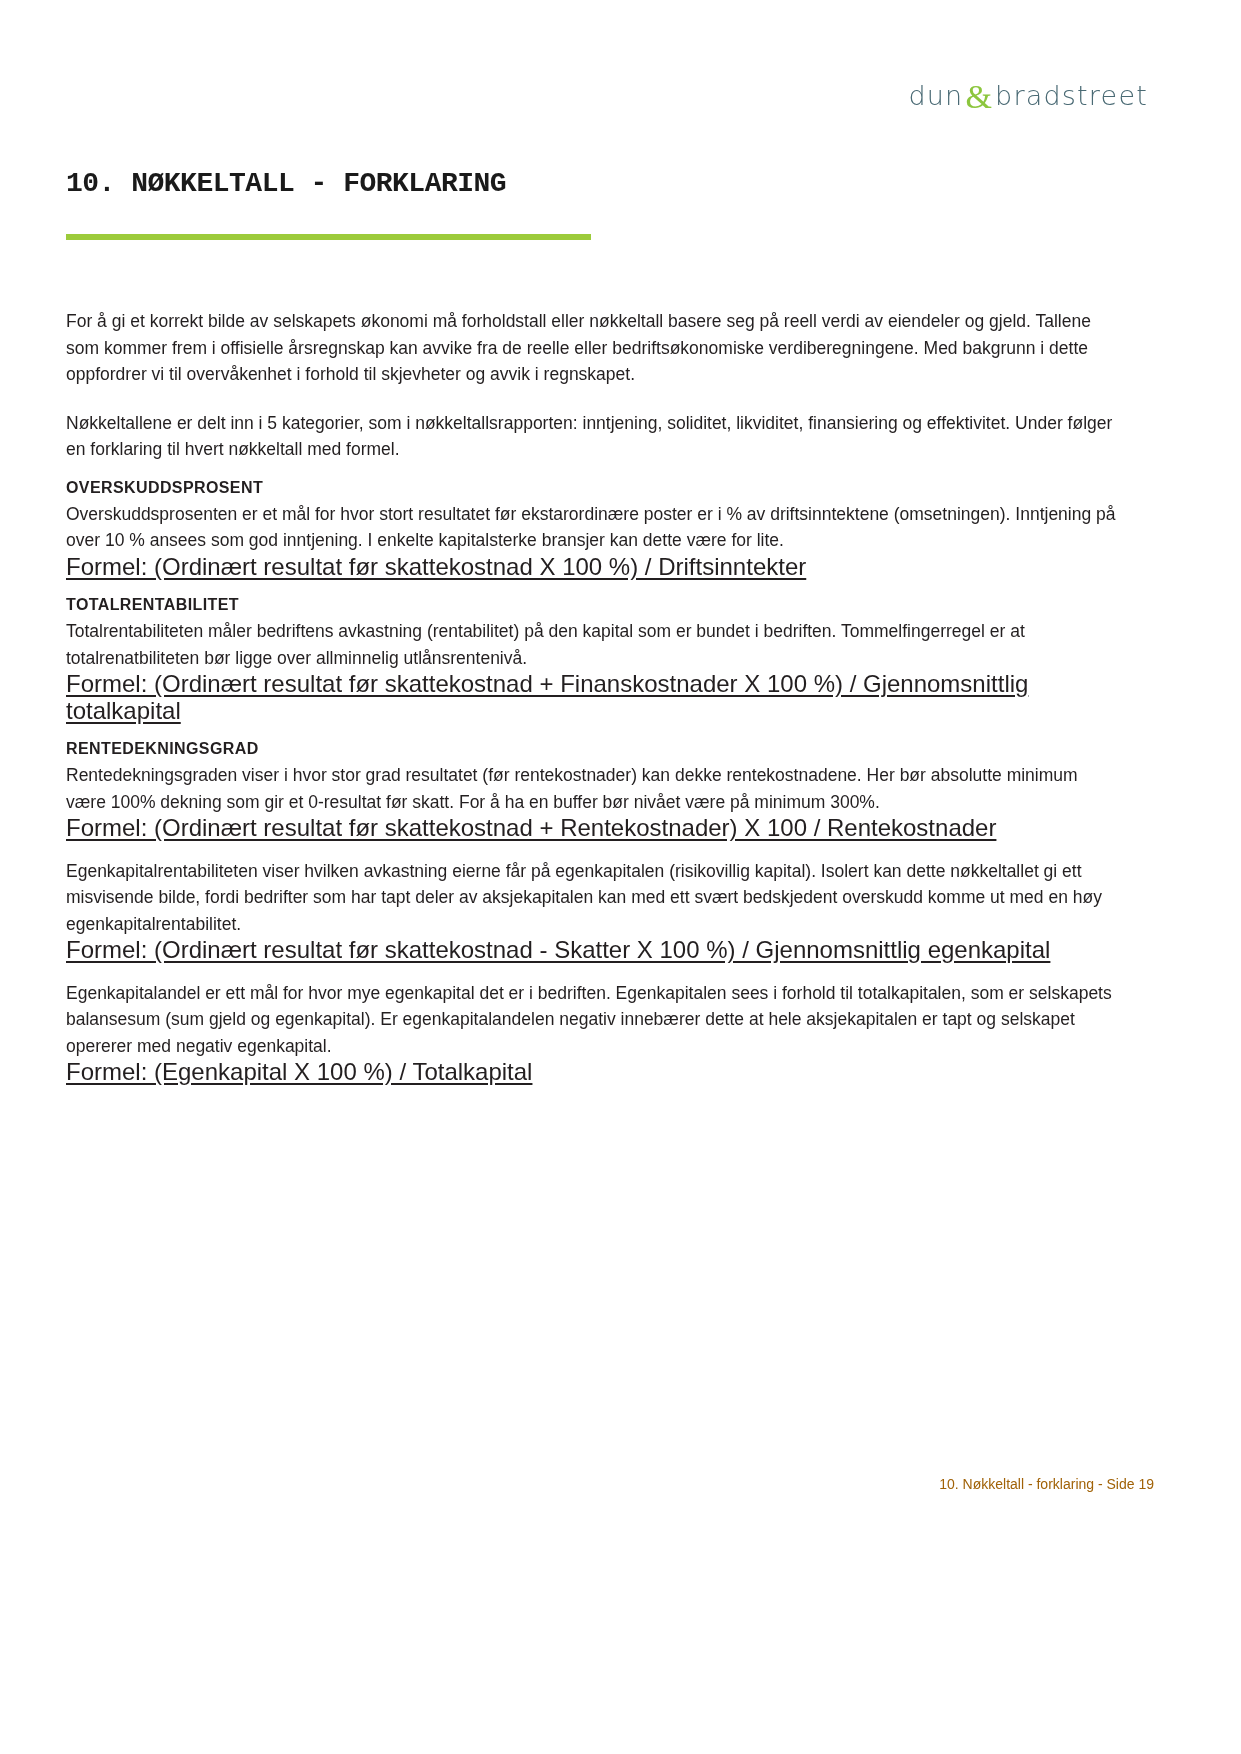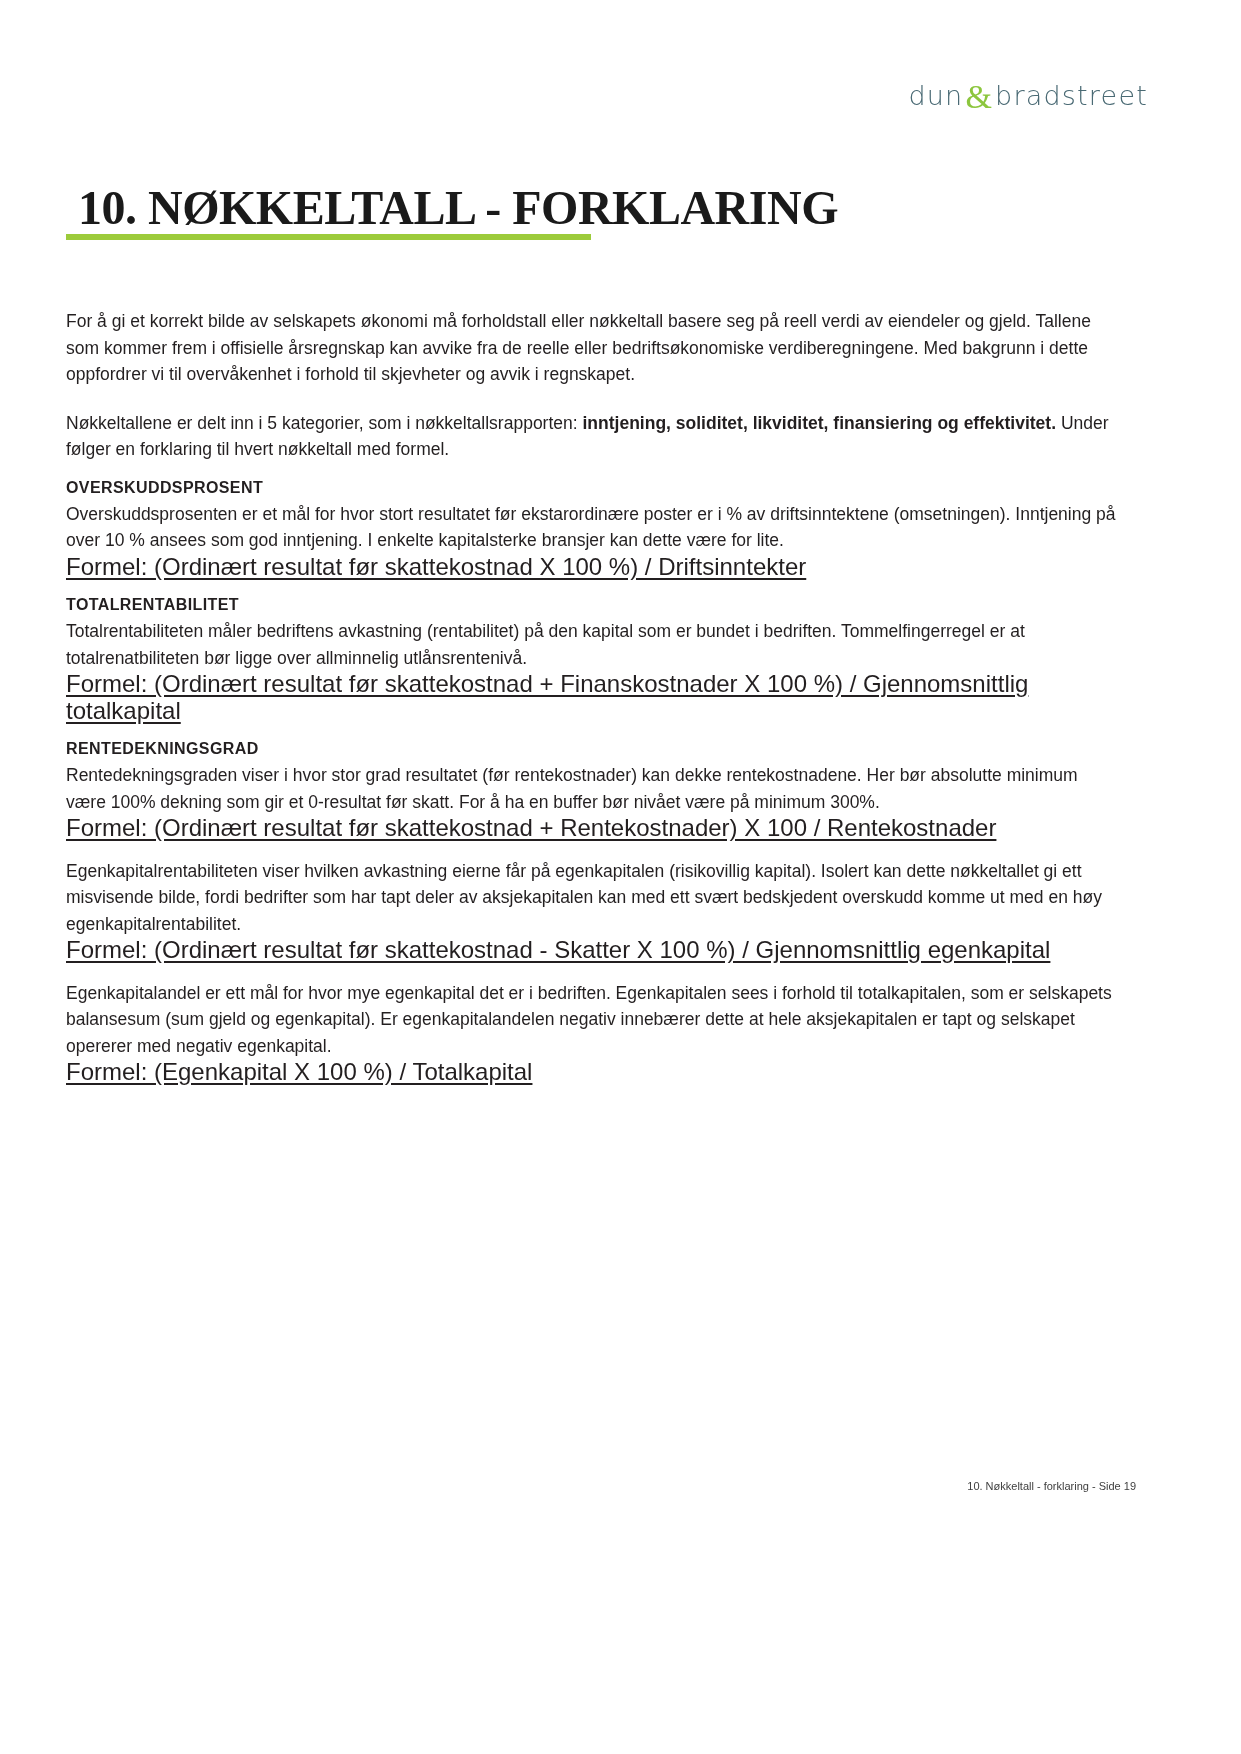--- a/index.html
+++ b/index.html
@@ -44,26 +44,26 @@
     margin: 0 2px;
     position: relative;
     top: 2px;
   }
 
   
   .title {
     position: absolute;
     top: 168px;
     left: 66px;
-    font-family: Liberation Serif, serif;
-    font-size: 48px;
+    font-family: Liberation Mono, monospace;
+    font-size: 28px;
     font-weight: bold;
     letter-spacing: -0.5px;
     color: #1a1a1a;
-    margin: 12px;
+    margin: 0;
   }
   .title-rule {
     position: absolute;
     top: 234px;
     left: 66px;
     width: 525px;
     height: 6px;
     background: #9ccb3b;
   }
 
@@ -77,21 +77,21 @@
   p.intro {
     margin: 0 0 22px 0;
     font-size: 17.5px;
     line-height: 26.5px;
     color: #231f20;
   }
   p.intro.second {
     margin-bottom: 0;
   }
   .bold {
-    font-weight: bold;
+    font-weight: normal;
   }
 
   .section {
     margin-top: 16px;
   }
   .section h2 {
     margin: 0 0 4px 0;
     font-size: 16px;
     font-weight: bold;
     letter-spacing: 0.4px;
@@ -111,23 +111,23 @@
     line-height: 26.5px;
     color: #231f20;
     text-decoration: underline;
     text-underline-offset: 3px;
   }
 
   
   .footer {
     position: absolute;
     bottom: 82px;
-    right: 105px;
-    font-size: 11px;
-    color: #404040;
+    right: 87px;
+    font-size: 14px;
+    color: #a16207;
   }
 </style>
 </head>
 <body>
 
 <div class="page">
 
   <div class="logo">
     <span>dun</span>
     <span class="amp">&amp;</span>

